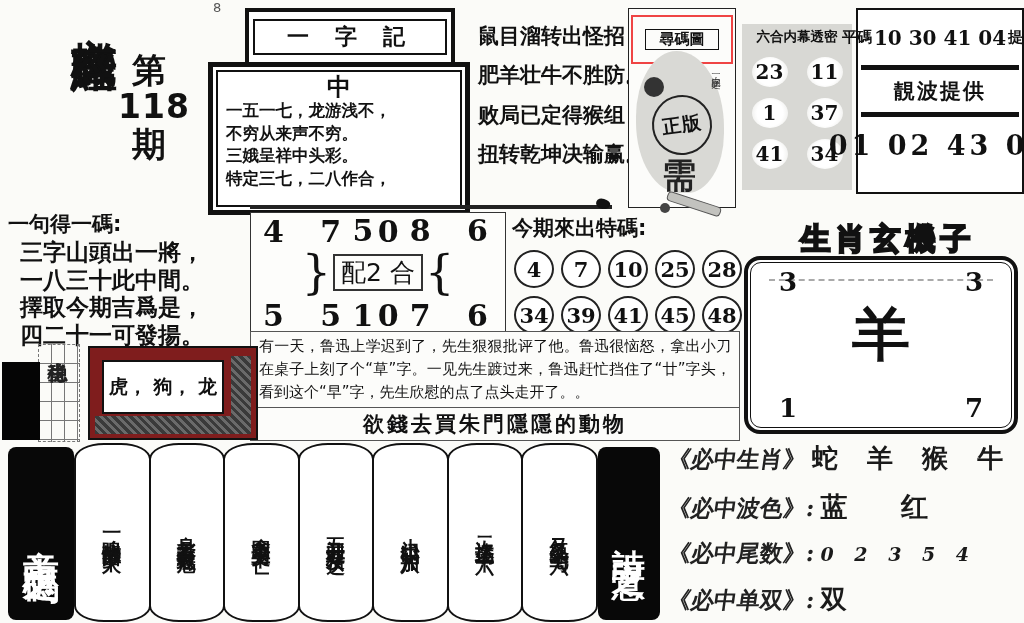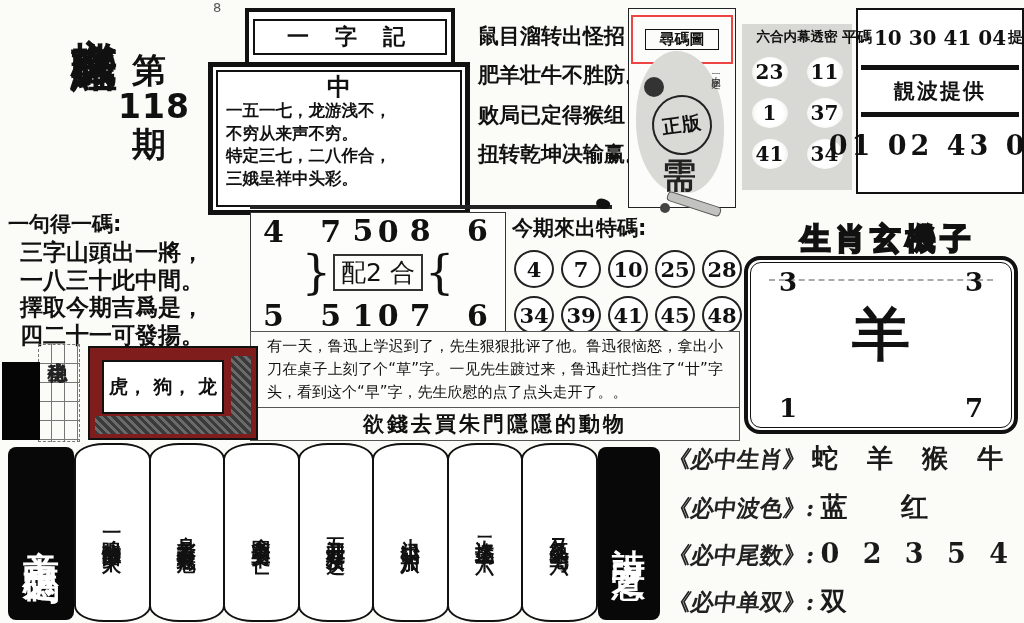--- a/index.html
+++ b/index.html
@@ -94,21 +94,21 @@
     text-shadow:0 0 1px #000;white-space:nowrap;}
   .zodiac-box{left:744px;top:256px;width:266px;height:170px;border:4px solid #111;border-radius:16px;background:#fff;}
   .zodiac-box .inner{position:absolute;inset:2px;border:1.5px solid #111;border-radius:11px;}
   .zfade{position:absolute;left:18px;right:18px;top:16px;border-top:2px dashed #aaa;}
   .zcorner{position:absolute;font-size:26px;font-weight:700;font-family:"DejaVu Serif","Liberation Serif",serif;}
   .z-tl{left:28px;top:4px;} .z-tr{right:28px;top:4px;}
   .z-bl{left:28px;bottom:4px;} .z-br{right:28px;bottom:4px;}
   .zanimal{position:absolute;left:0;right:0;top:42px;text-align:center;font-size:58px;font-weight:800;line-height:1;}
   
   .storybox{left:250px;top:331px;width:488px;height:108px;border:1px solid #555;background:#fcfcfa;}
-  .story-text{padding:3px 16px 0;font-size:15px;line-height:1.52;text-align:justify;}
+  .story-text{padding:3px 8px 0;font-size:15px;line-height:1.52;text-align:justify;}
   .money-line{position:absolute;left:0;right:0;bottom:0;height:32px;border-top:1px solid #555;
     text-align:center;font-size:21px;font-weight:800;letter-spacing:3px;line-height:32px;white-space:nowrap;}
   
   .gridbox{left:38px;top:344px;width:40px;height:96px;
     background-image:
       repeating-linear-gradient(to right,transparent 0 12px,#777 12px 13px),
       repeating-linear-gradient(to bottom,transparent 0 18px,#777 18px 19px);
     border:1px dashed #777;}
   .grid-label{position:absolute;left:9px;top:2px;writing-mode:vertical-rl;text-orientation:upright;
     font-size:20px;font-weight:800;color:#222;background:transparent;line-height:1;}
@@ -136,21 +136,21 @@
     font-size:19px;font-weight:800;letter-spacing:3px;line-height:1;white-space:nowrap;
     font-family:"DejaVu Serif","Liberation Serif",serif;}
   
   .preds{left:668px;top:441px;width:352px;height:180px;}
   .pred-row{display:flex;align-items:baseline;white-space:nowrap;margin-bottom:13px;}
   .pred-label{font-size:23px;font-weight:800;transform:skewX(-8deg);
     font-family:"DejaVu Serif","Liberation Serif",serif;color:#222;}
   .pred-value{font-weight:900;margin-left:6px;color:#1a1a1a;}
   .pv-0{font-size:26px;letter-spacing:10px;}
   .pv-1{font-size:27px;letter-spacing:22px;}
-  .pv-2{font-size:27px;letter-spacing:7px;font-family:"DejaVu Serif","Liberation Serif",serif;}
+  .pv-2{font-size:19px;letter-spacing:7px;font-family:"DejaVu Serif","Liberation Serif",serif;font-style:italic;}
   .pv-3{font-size:26px;}
 </style>
 </head>
 <body>
 
 <div id="canvas">
 
   <div class="abs masthead">玄機賭經</div>
   <div class="abs issue">
     <span class="zh">第</span>
@@ -160,22 +160,22 @@
   <div class="abs stray">8</div>
 
   <div class="abs oneword-title">
     <div class="inner">一字記</div>
   </div>
   <div class="abs oneword-box">
     <div class="inner">
       <span class="oneword-word">中</span>
       <span class="oneword-line">一五一七，龙游浅不，</span>
       <span class="oneword-line">不穷从来声不穷。</span>
+      <span class="oneword-line">三娥呈祥中头彩。</span>
       <span class="oneword-line">特定三七，二八作合，</span>
-      <span class="oneword-line">三娥呈祥中头彩。</span>
     </div>
   </div>
 
   <div class="abs spoem">
     <span class="spoem-line">鼠目溜转出怪招，</span>
     <span class="spoem-line">肥羊壮牛不胜防。</span>
     <span class="spoem-line">败局已定得猴组，</span>
     <span class="spoem-line">扭转乾坤决输赢。</span>
   </div>
 

